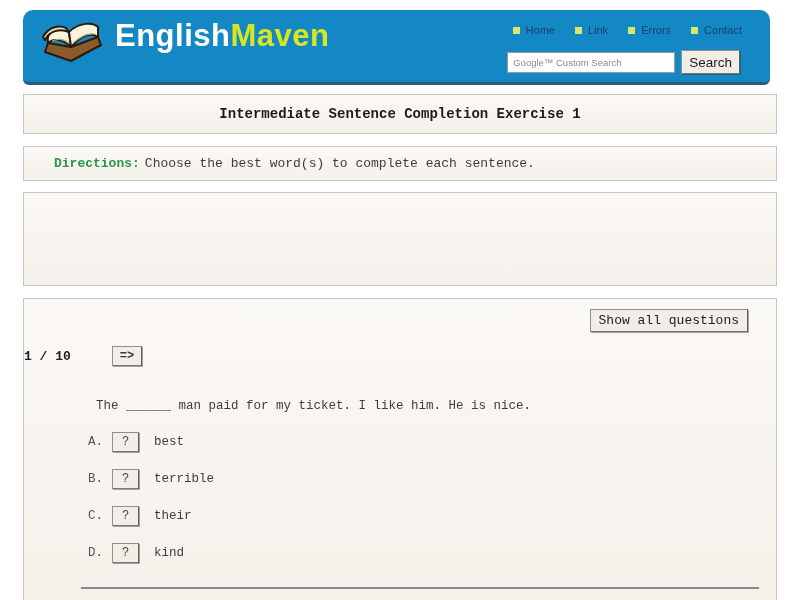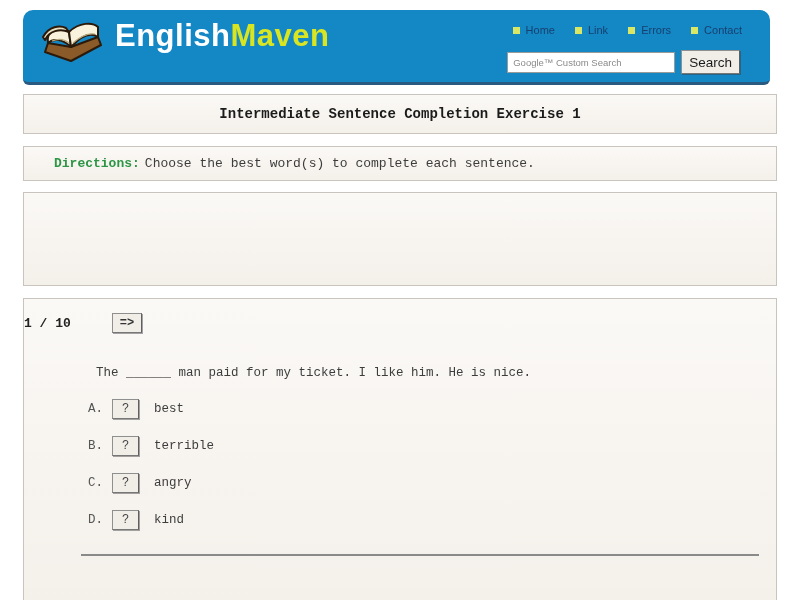--- a/index.html
+++ b/index.html
@@ -102,20 +102,23 @@
   </div>
 
   <div class="box directions-box">
     <span class="directions-label">Directions:</span>
     <span>Choose the best word(s) to complete each sentence.</span>
   </div>
 
   <div class="box ad-box"></div>
 
   <div class="box quiz-box">
+    <div class="show-all-row">
+      <button class="btn showall-btn">Show all questions</button>
+    </div>
 
     <div class="progress-row">
       <span class="progress">1 / 10</span>
       <button class="btn next-btn">=&gt;</button>
     </div>
 
     <div class="question">The ______ man paid for my ticket. I like him. He is nice.</div>
 
     <div class="choices">
       <div class="choice-row">
@@ -124,21 +127,21 @@
         <span class="choice-text">best</span>
       </div>
       <div class="choice-row">
         <span class="choice-letter">B.</span>
         <button class="btn q-btn">?</button>
         <span class="choice-text">terrible</span>
       </div>
       <div class="choice-row">
         <span class="choice-letter">C.</span>
         <button class="btn q-btn">?</button>
-        <span class="choice-text">angry</span>
+        <span class="choice-text">their</span>
       </div>
       <div class="choice-row">
         <span class="choice-letter">D.</span>
         <button class="btn q-btn">?</button>
         <span class="choice-text">kind</span>
       </div>
     </div>
 
     <hr class="quiz-hr">
   </div>

